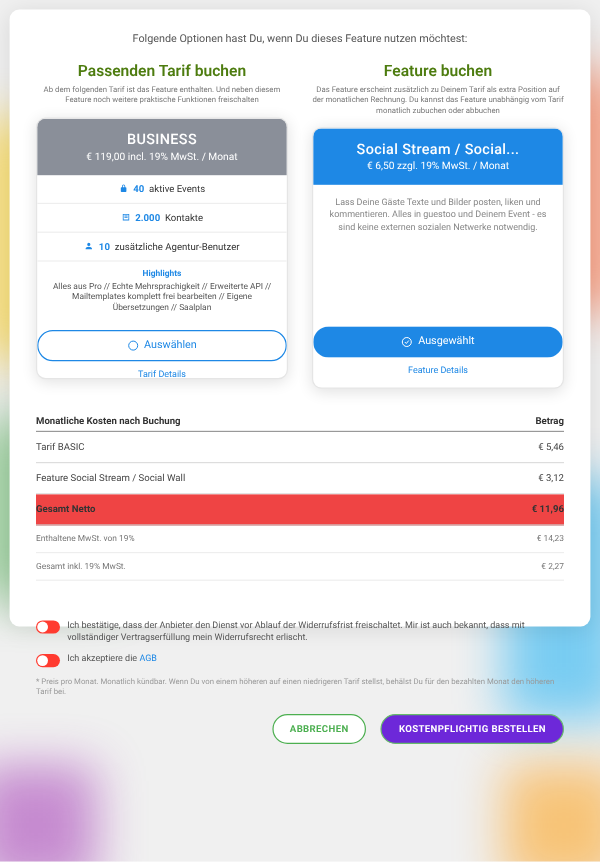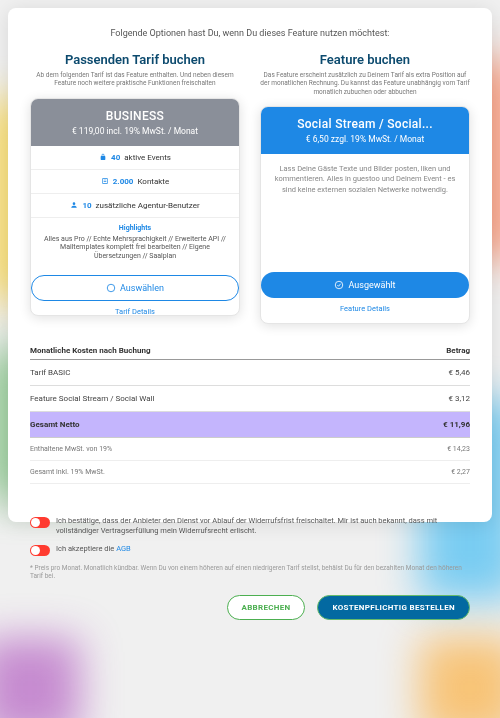--- a/index.html
+++ b/index.html
@@ -9,21 +9,21 @@
 .bb1{width:120px;height:200px;background:#ffcc00;left:-20px;top:100px}
 .bb2{width:120px;height:150px;background:#4caf50;left:-20px;top:350px}
 .bb3{width:100px;height:200px;background:#ff5722;right:-20px;top:60px}
 .bb4{width:100px;height:200px;background:#03a9f4;right:-20px;top:400px}
 .bb5{width:100px;height:100px;background:#9c27b0;left:-20px;bottom:-20px}
 .bb6{width:100px;height:100px;background:#ff9800;right:-20px;bottom:-20px}
 .modal{position:relative;z-index:1;background:#fff;margin:8px;border-radius:8px;height:514px;padding:20px 22px;display:flex;flex-direction:column;box-shadow:0 2px 20px rgba(0,0,0,.1)}
 .intro{text-align:center;font-size:9px;color:#555;margin-bottom:14px}
 .cols{display:flex;gap:20px;justify-content:center}
 .col{width:50%;text-align:center}
-.col-title{color:#0c4a6e;font-size:13px;font-weight:600;margin-bottom:4px}
+.col-title{color:#4d7c0f;font-size:13px;font-weight:600;margin-bottom:4px}
 .col-sub{font-size:6.5px;color:#777;line-height:1.3;margin-bottom:10px}
 .card{background:#fff;border-radius:8px;border:1px solid #e5e5e5;box-shadow:0 2px 12px rgba(0,0,0,.12);overflow:hidden;height:218px;display:flex;flex-direction:column}
 .card-head{color:#fff;padding:10px 8px}
 .ch-gray{background:#8a8f99}
 .ch-blue{background:#1e88e5}
 .ch-title{font-size:12px;font-weight:500;letter-spacing:.3px}
 .ch-price{font-size:8.5px;margin-top:3px}
 .feat-row{font-size:8px;color:#333;padding:7px 6px;border-bottom:1px solid #eee;display:flex;align-items:center;justify-content:center;gap:4px}
 .feat-row .v{color:#1e88e5;font-weight:700}
 .ic{width:8px;height:8px;display:inline-block;fill:#1e88e5}
@@ -31,32 +31,32 @@
 .highlights .ht{color:#1e88e5;font-weight:700;display:block;margin-bottom:2px}
 .feat-desc{font-size:7.5px;color:#888;padding:10px 12px;line-height:1.35;flex:1}
 .card-foot{padding:8px 0 10px}
 .btn{border-radius:18px;font-size:9px;padding:7px 0;width:100%;display:flex;align-items:center;justify-content:center;gap:4px;cursor:pointer;border:1px solid transparent}
 .btn-out{background:#fff;border-color:#1e88e5;color:#1e88e5}
 .btn-fill{background:#1e88e5;color:#fff}
 .detail-link{font-size:7.5px;color:#1e88e5;margin-top:6px;display:block;cursor:pointer}
 .cost{margin-top:22px}
 .cost-head{display:flex;justify-content:space-between;font-size:8px;font-weight:700;color:#333;padding-bottom:4px;border-bottom:1.5px solid #999}
 .cost-row{display:flex;justify-content:space-between;font-size:8px;color:#444;padding:8px 0;border-bottom:1px solid #ddd}
-.cost-total{display:flex;justify-content:space-between;font-size:8px;font-weight:700;background:#c4b5fd;padding:8px 0;color:#333;border-bottom:1px solid #ccc}
+.cost-total{display:flex;justify-content:space-between;font-size:8px;font-weight:700;background:#ef4444;padding:8px 0;color:#333;border-bottom:1px solid #ccc}
 .cost-sub{display:flex;justify-content:space-between;font-size:7px;color:#777;padding:7px 0;border-bottom:1px solid #eee}
 .checks{margin-top:32px}
 .check-row{display:flex;align-items:flex-start;gap:6px;font-size:7.5px;color:#555;margin-bottom:8px;line-height:1.3}
 .toggle{width:20px;height:11px;border-radius:6px;background:#ff3b30;position:relative;flex-shrink:0;margin-top:1px;cursor:pointer}
 .toggle::after{content:"";position:absolute;width:9px;height:9px;background:#fff;border-radius:50%;top:1px;left:1px}
 .link{color:#1e88e5;cursor:pointer}
 .note{font-size:6.5px;color:#999;margin-top:6px;line-height:1.3}
 .actions{margin-top:auto;display:flex;justify-content:flex-end;gap:12px;padding-top:14px}
 .abtn{border-radius:16px;font-size:8px;font-weight:700;padding:7px 14px;cursor:pointer;letter-spacing:.3px}
 .abtn-cancel{background:#fff;border:1px solid #4caf50;color:#4caf50}
-.abtn-order{background:#0369a1;border:1px solid #66bb6a;color:#fff}
+.abtn-order{background:#6d28d9;border:1px solid #66bb6a;color:#fff}
 </style>
 </head>
 <body>
 
 <div class="blur-bg">
   <div class="bb1"></div>
     <div class="bb2"></div>
     <div class="bb3"></div>
     <div class="bb4"></div>
     <div class="bb5"></div>

